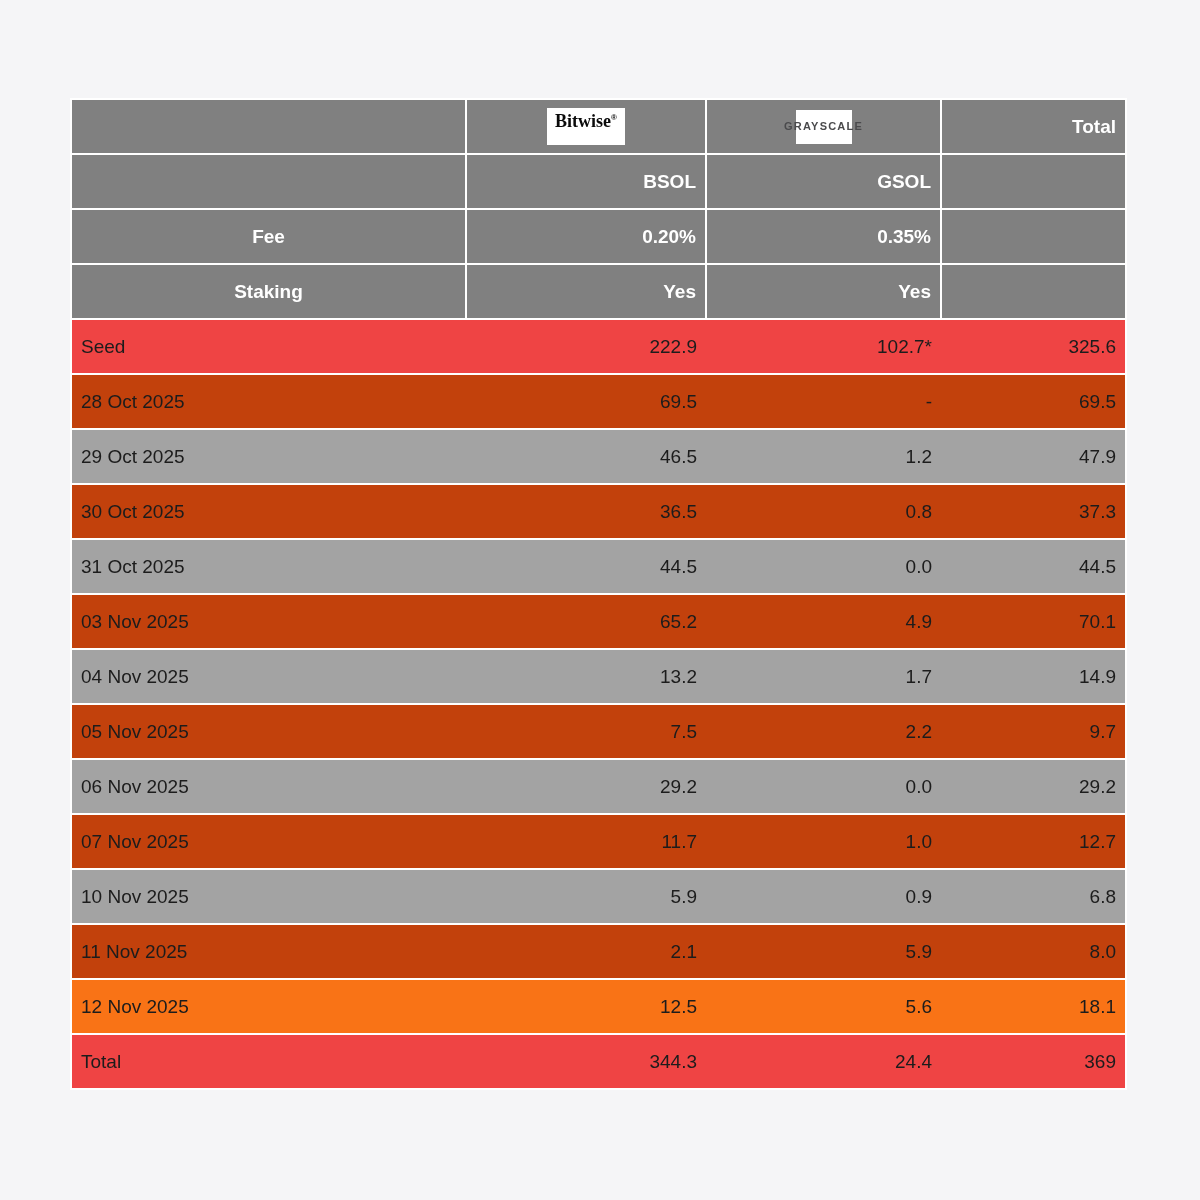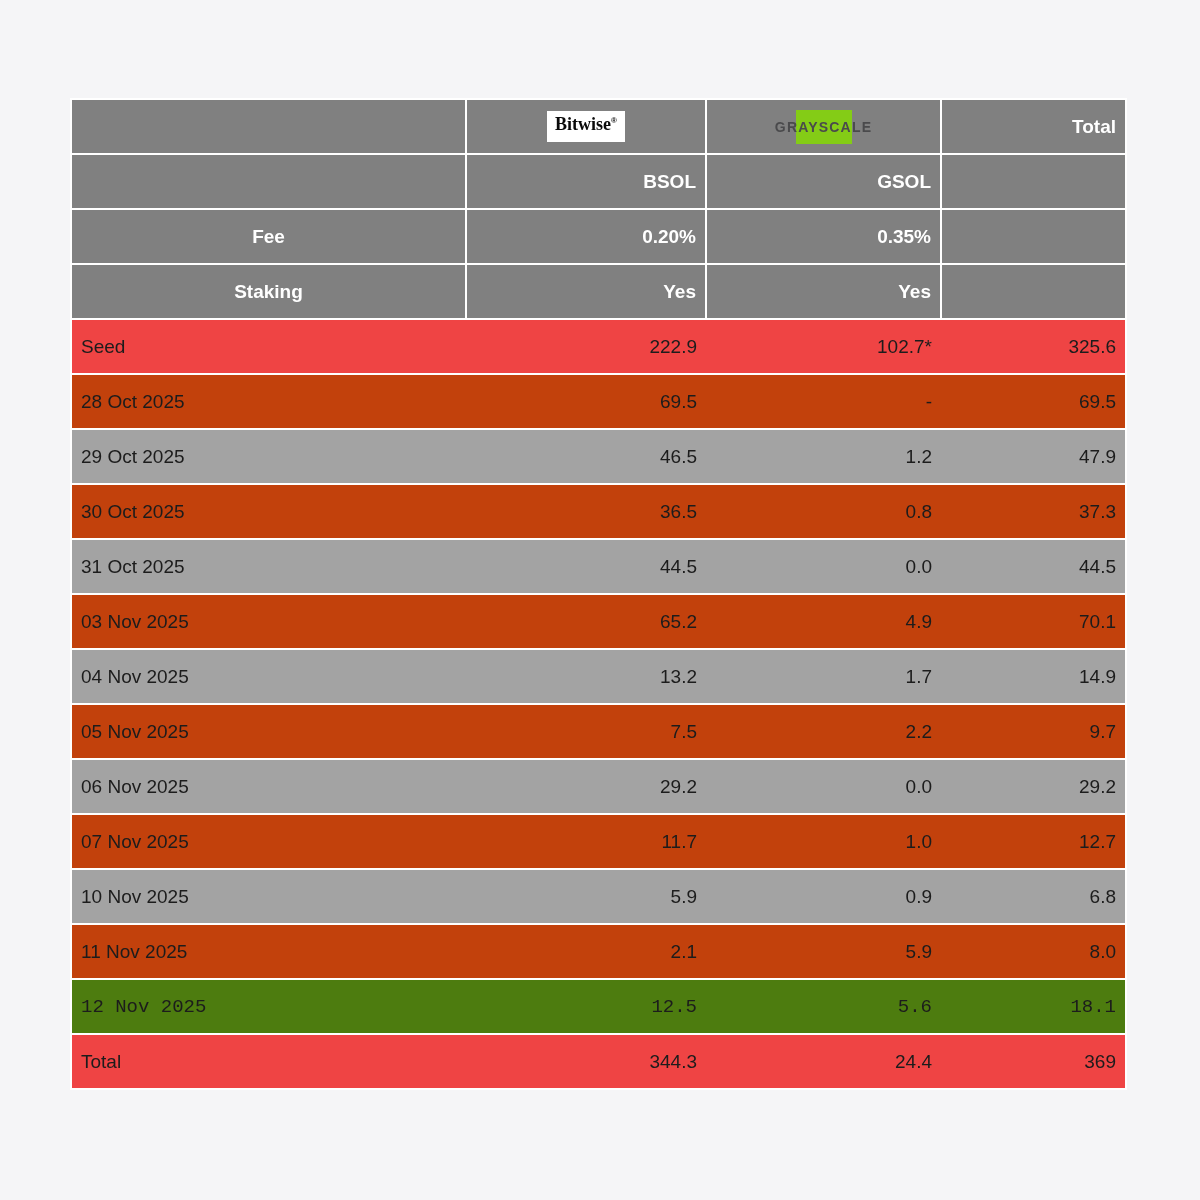--- a/index.html
+++ b/index.html
@@ -45,46 +45,46 @@
     font-weight: bold;
     border: 2px solid #ffffff;
     text-align: center;
   }
 
   
   tbody td { border-bottom: 2px solid #ffffff; }
   tr.r-white    td { background: #c2410c; }
   tr.r-alt      td { background: #a3a3a3; }
   tr.r-summary  td { background: #ef4444; }
-  tr.r-highlight td { background: #4d7c0f; font-family: Liberation Mono, monospace; }
+  tr.r-highlight td { background: #f97316; }
 
   
   .bitwise-logo {
     display: inline-block;
     background: #ffffff;
     color: #0a0a0a;
     font-family: "Liberation Serif", serif;
     font-weight: bold;
     font-size: 18px;
     line-height: 1;
-    padding: 4px 8px 9px 8px;
+    padding: 4px 8px 15px 8px;
     letter-spacing: 0px;
   }
   .bitwise-logo sup {
     font-size: 8px;
     font-family: "Liberation Sans", sans-serif;
     vertical-align: super;
   }
   .grayscale-logo {
     display: inline-flex;
     align-items: center;
     justify-content: center;
-    background: #84cc16;
+    background: #ffffff;
     color: #4a4a4c;
-    font-size: 14px;
+    font-size: 11px;
     font-weight: 600;
     letter-spacing: 1.2px;
     width: 56px;
     height: 34px;
     line-height: 1;
   }
 </style>
 </head>
 <body>
 

